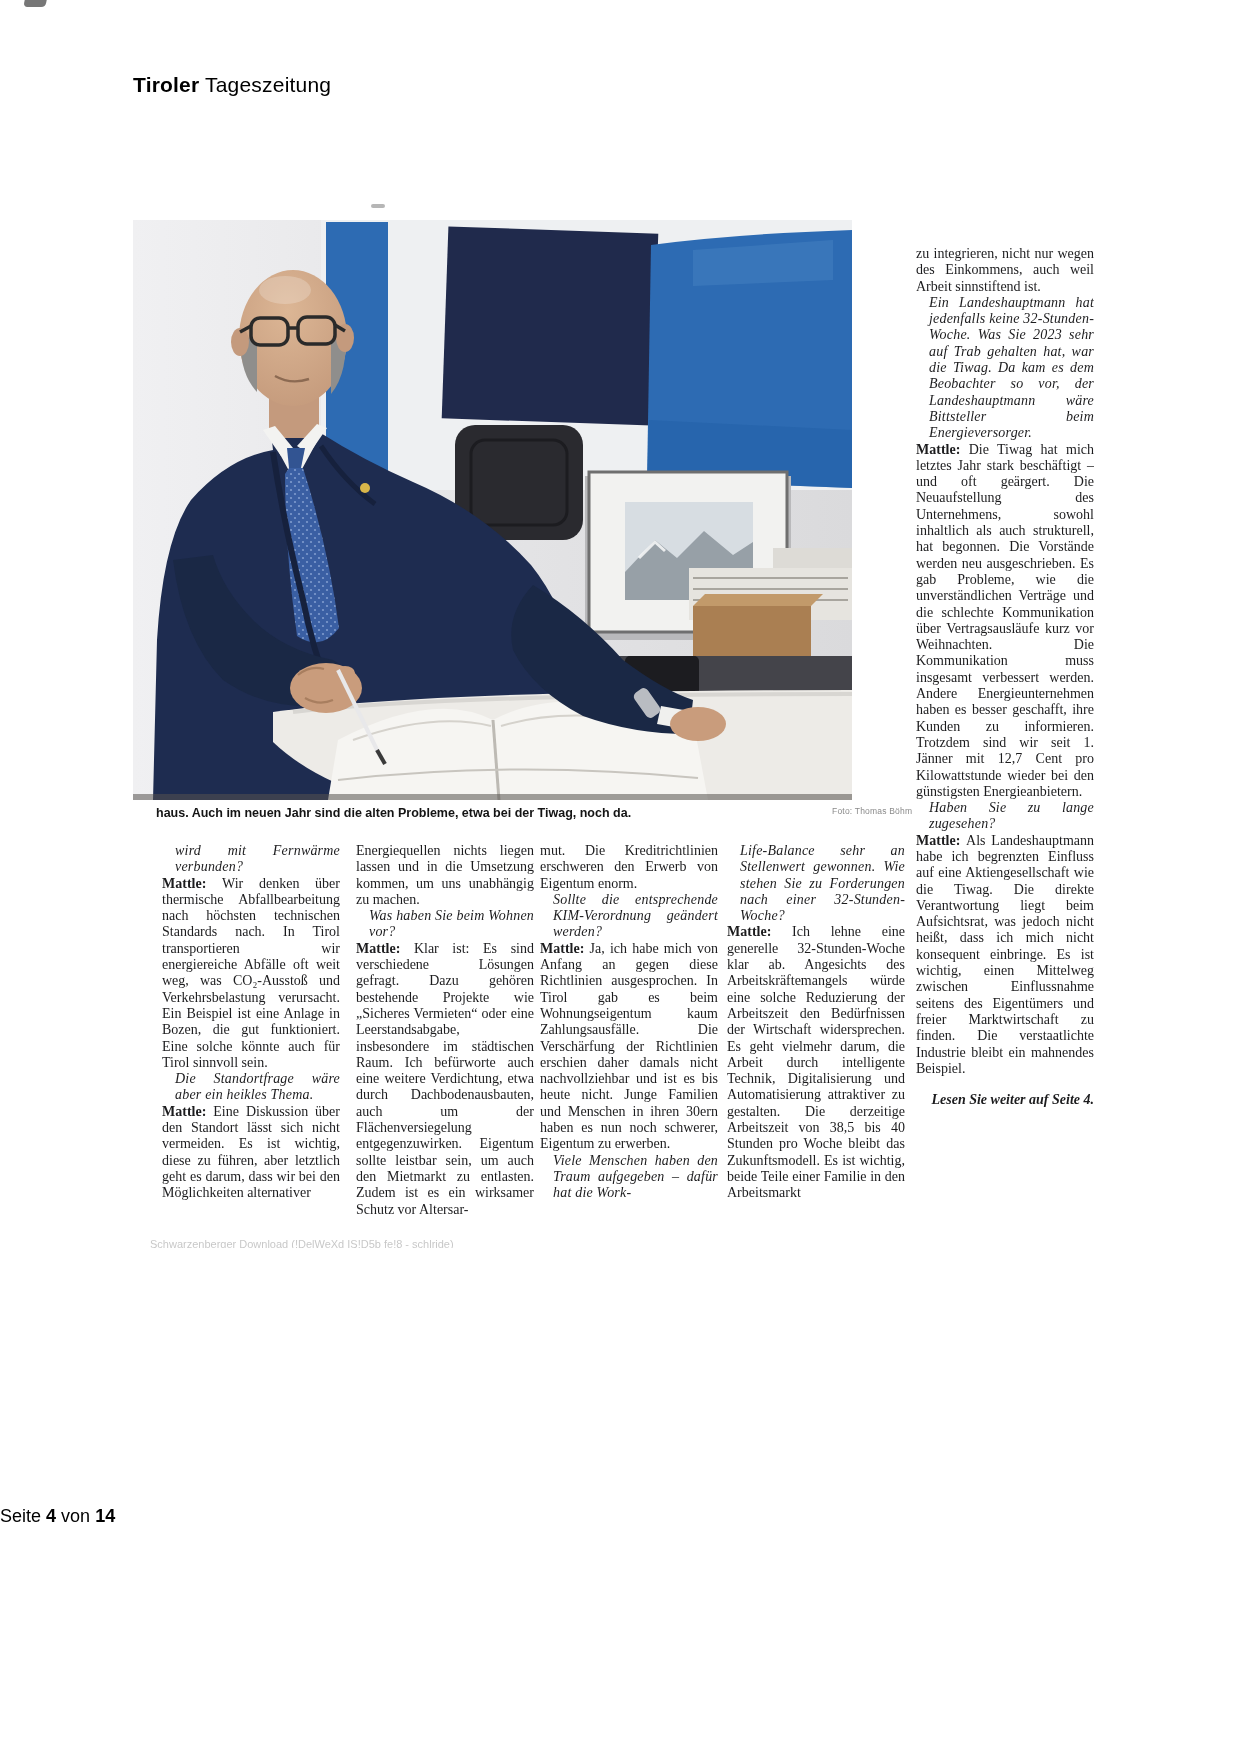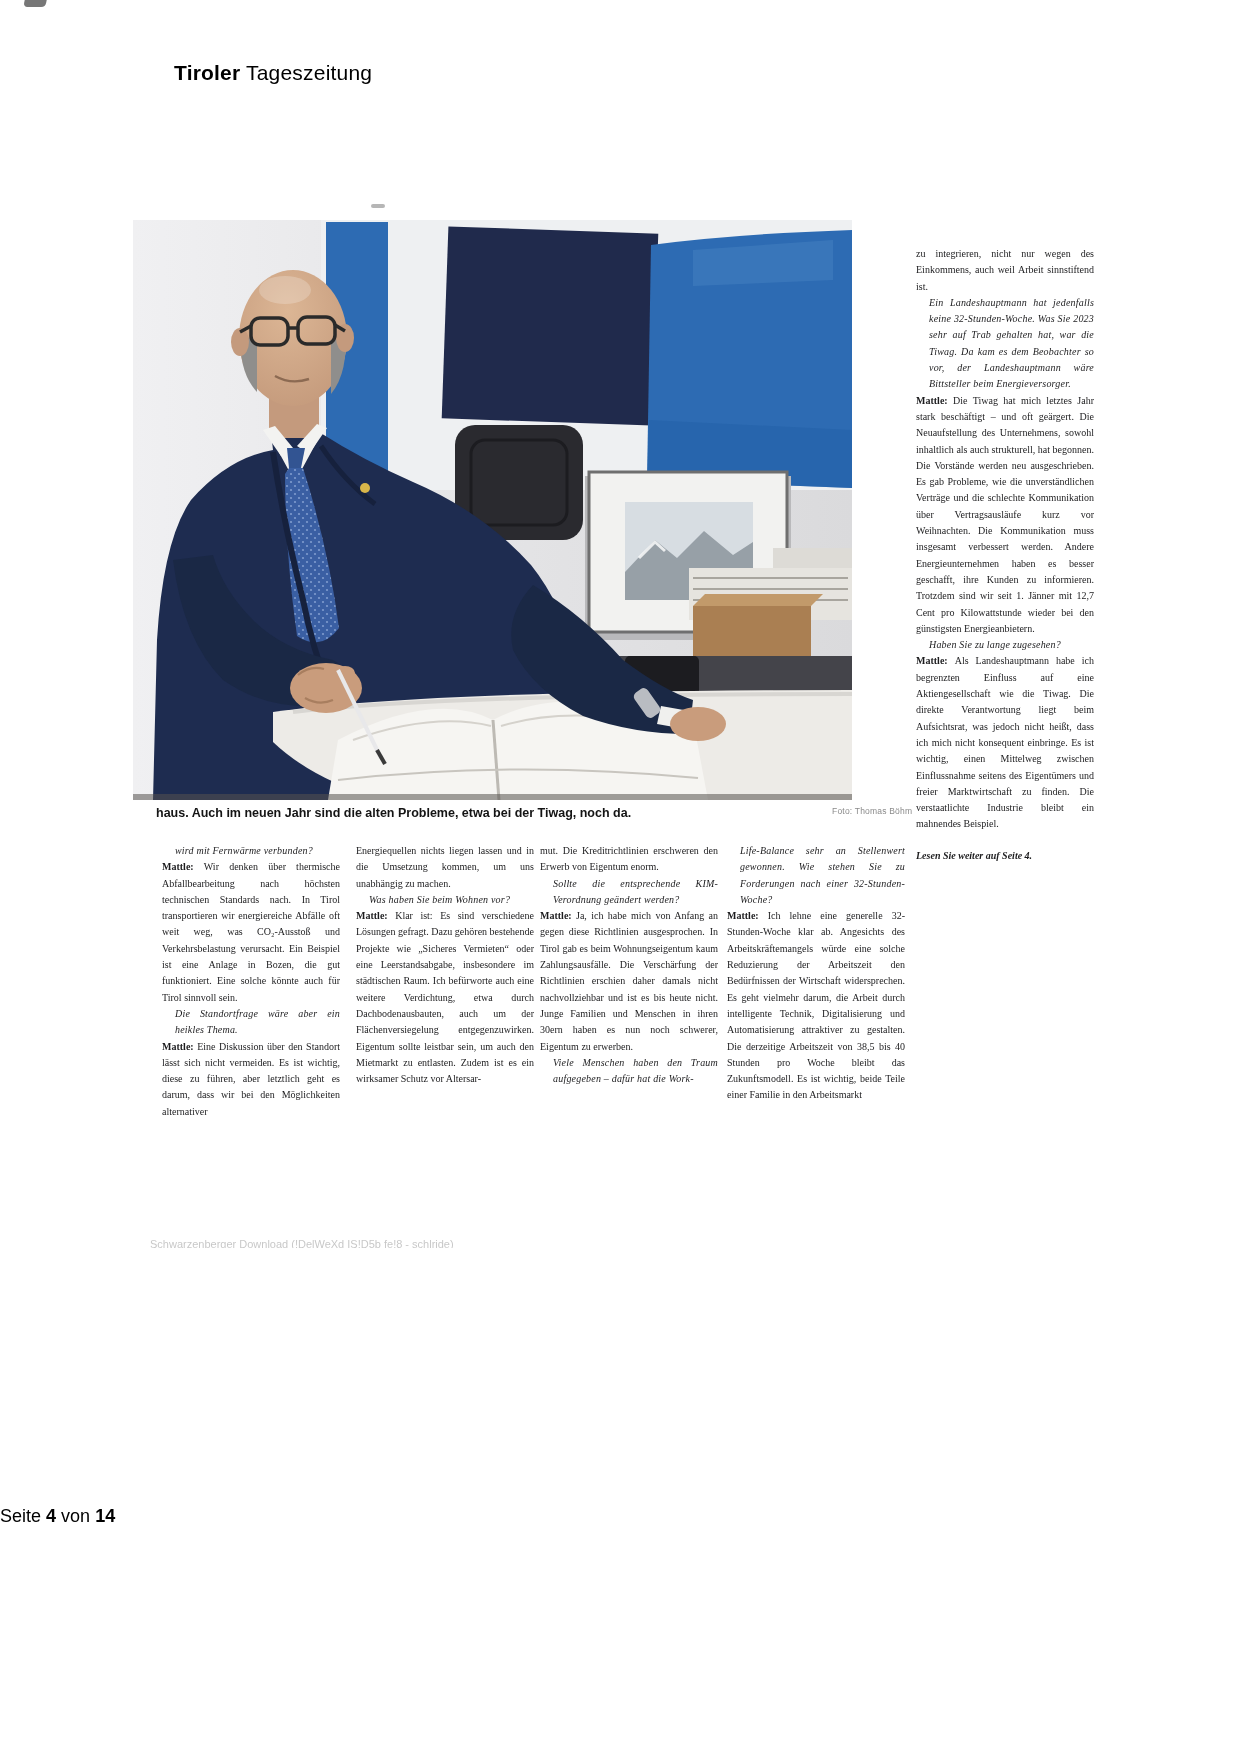--- a/index.html
+++ b/index.html
@@ -16,25 +16,24 @@
     position:absolute;left:24px;top:0;width:22px;height:7px;
     background:#4a4a4a;border-radius:0 0 4px 4px;opacity:.75;
     transform:skewX(-12deg);
   }
   .dash-artifact{
     position:absolute;left:371px;top:204px;width:14px;height:4px;
     background:#8f8f8f;opacity:.65;border-radius:2px;
   }
   
   .masthead{
-    position:absolute;left:133px;top:60px;
+    position:absolute;left:133px;top:72px;
     font-family:"Liberation Sans","DejaVu Sans",sans-serif;
     font-size:21px;line-height:26px;color:#000;letter-spacing:.2px;
     white-space:nowrap;
-    margin-left:41px;
   }
   .masthead .mh-bold{font-weight:bold;}
   
   .photo-wrap{
     position:absolute;left:133px;top:220px;width:719px;height:580px;
     overflow:hidden;background:#e6e6e8;
   }
   .photo-wrap svg{display:block;}
   
   .caption{
@@ -43,32 +42,32 @@
     font-weight:bold;font-size:12.5px;line-height:16px;color:#141414;
   }
   .credit{
     position:absolute;left:823px;top:806px;width:110px;
     font-family:"Liberation Sans","DejaVu Sans",sans-serif;
     font-size:8.5px;color:#8a8a8a;letter-spacing:.2px;padding-left:9px;
   }
   
   .col{
     position:absolute;width:178px;overflow:hidden;
-    font-size:10px;line-height:16.3px;color:#1c1c1e;
+    font-size:14px;line-height:16.3px;color:#1c1c1e;
     text-align:justify;
   }
   .col-1{left:162px;top:843px;height:400px;}
   .col-2{left:356px;top:843px;height:400px;}
   .col-3{left:540px;top:843px;height:400px;}
   .col-4{left:727px;top:843px;height:400px;}
   .col-5{left:916px;top:246px;height:1000px;}
   .seg{margin:0;}
   .seg.question{font-style:italic;margin-left:13px;letter-spacing:.2px;}
   .seg .lead{font-weight:bold;}
-  .seg.continuation{font-style:italic;font-weight:bold;margin-top:15px;text-align:left;}
+  .seg.continuation{font-style:italic;font-weight:bold;margin-top:15px;text-align:right;}
   
   .artifact-line{
     position:absolute;left:150px;top:1238px;width:330px;height:10px;
     font-family:"Liberation Sans","DejaVu Sans",sans-serif;
     font-size:11px;color:#9a9a9a;opacity:.55;
     filter:blur(.6px);overflow:hidden;white-space:nowrap;
   }
   
   .footer{
     position:absolute;left:0;top:1506px;width:1110px;

